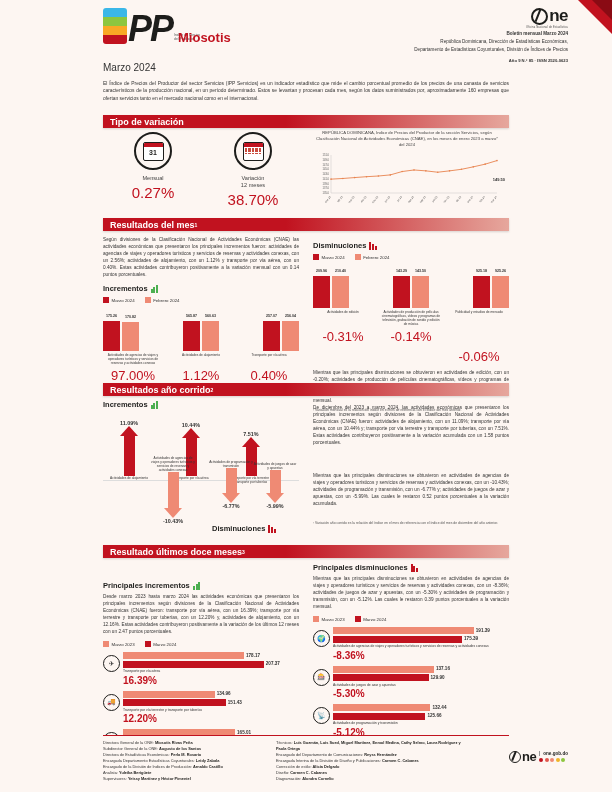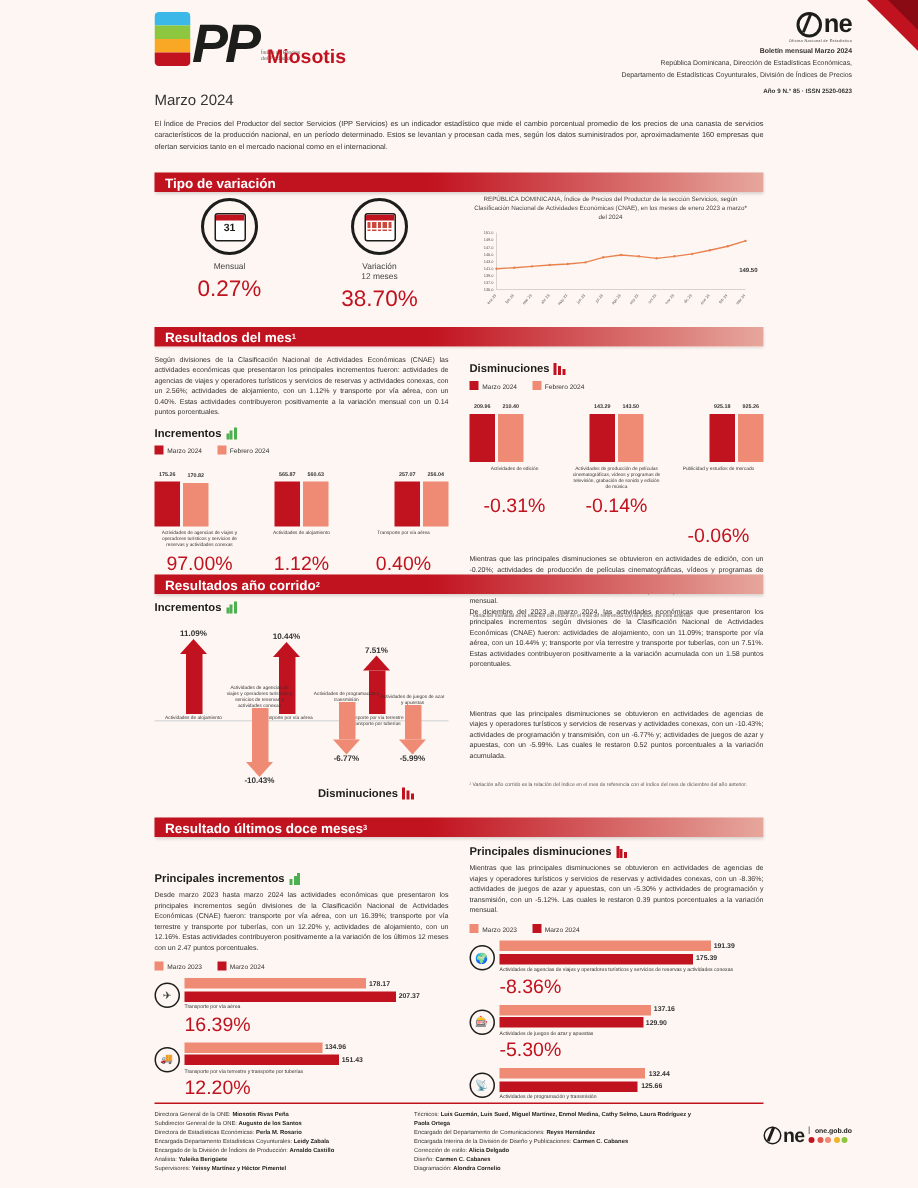--- a/index.html
+++ b/index.html
@@ -114,21 +114,21 @@
   .hrow{margin-top:5px;display:flex;align-items:flex-start;gap:3px;}
   .hicon{
     width:15px;height:15px;border-radius:50%;border:1.3px solid #1d1d1b;flex:0 0 15px;
     display:flex;align-items:center;justify-content:center;font-size:7px;background:#fdf6f2;margin-top:3px;
   }
   .hbars{flex:1;}
   .hb{height:7px;position:relative;margin-bottom:1.5px;}
   .hb i{display:block;height:100%;}
   .hb b{position:absolute;top:0.5px;font-size:4.6px;font-weight:bold;color:#333;white-space:nowrap;}
   .hcap{font-size:3.4px;color:#333;line-height:4.6px;margin-top:1px;}
-  .hpct{font-size:13px;font-weight:normal;color:#c1121f;margin-top:1px;}
+  .hpct{font-size:10px;font-weight:bold;color:#c1121f;margin-top:1px;}
 
   
   .footer{position:absolute;left:0;top:735px;width:612px;height:57px;background:#fdf6f2;}
   .fline{position:absolute;left:103px;top:0;width:406px;height:1.4px;background:#c1121f;}
   .fcol{position:absolute;font-size:3.9px;line-height:6px;color:#333;}
   .fcol b{color:#1d1d1b;}
   .footer-one{position:absolute;right:44px;top:14px;display:flex;align-items:center;gap:3px;}
   .fone-txt{font-size:13px;font-weight:bold;color:#1d1d1b;letter-spacing:-0.5px;display:flex;align-items:center;}
   .fone-o{width:10px;height:10px;border-radius:50%;border:1.6px solid #1d1d1b;position:relative;margin-right:1px;}
   .fone-o:after{content:"";position:absolute;left:3px;top:-1px;width:1.6px;height:10px;background:#1d1d1b;transform:rotate(22deg);}

